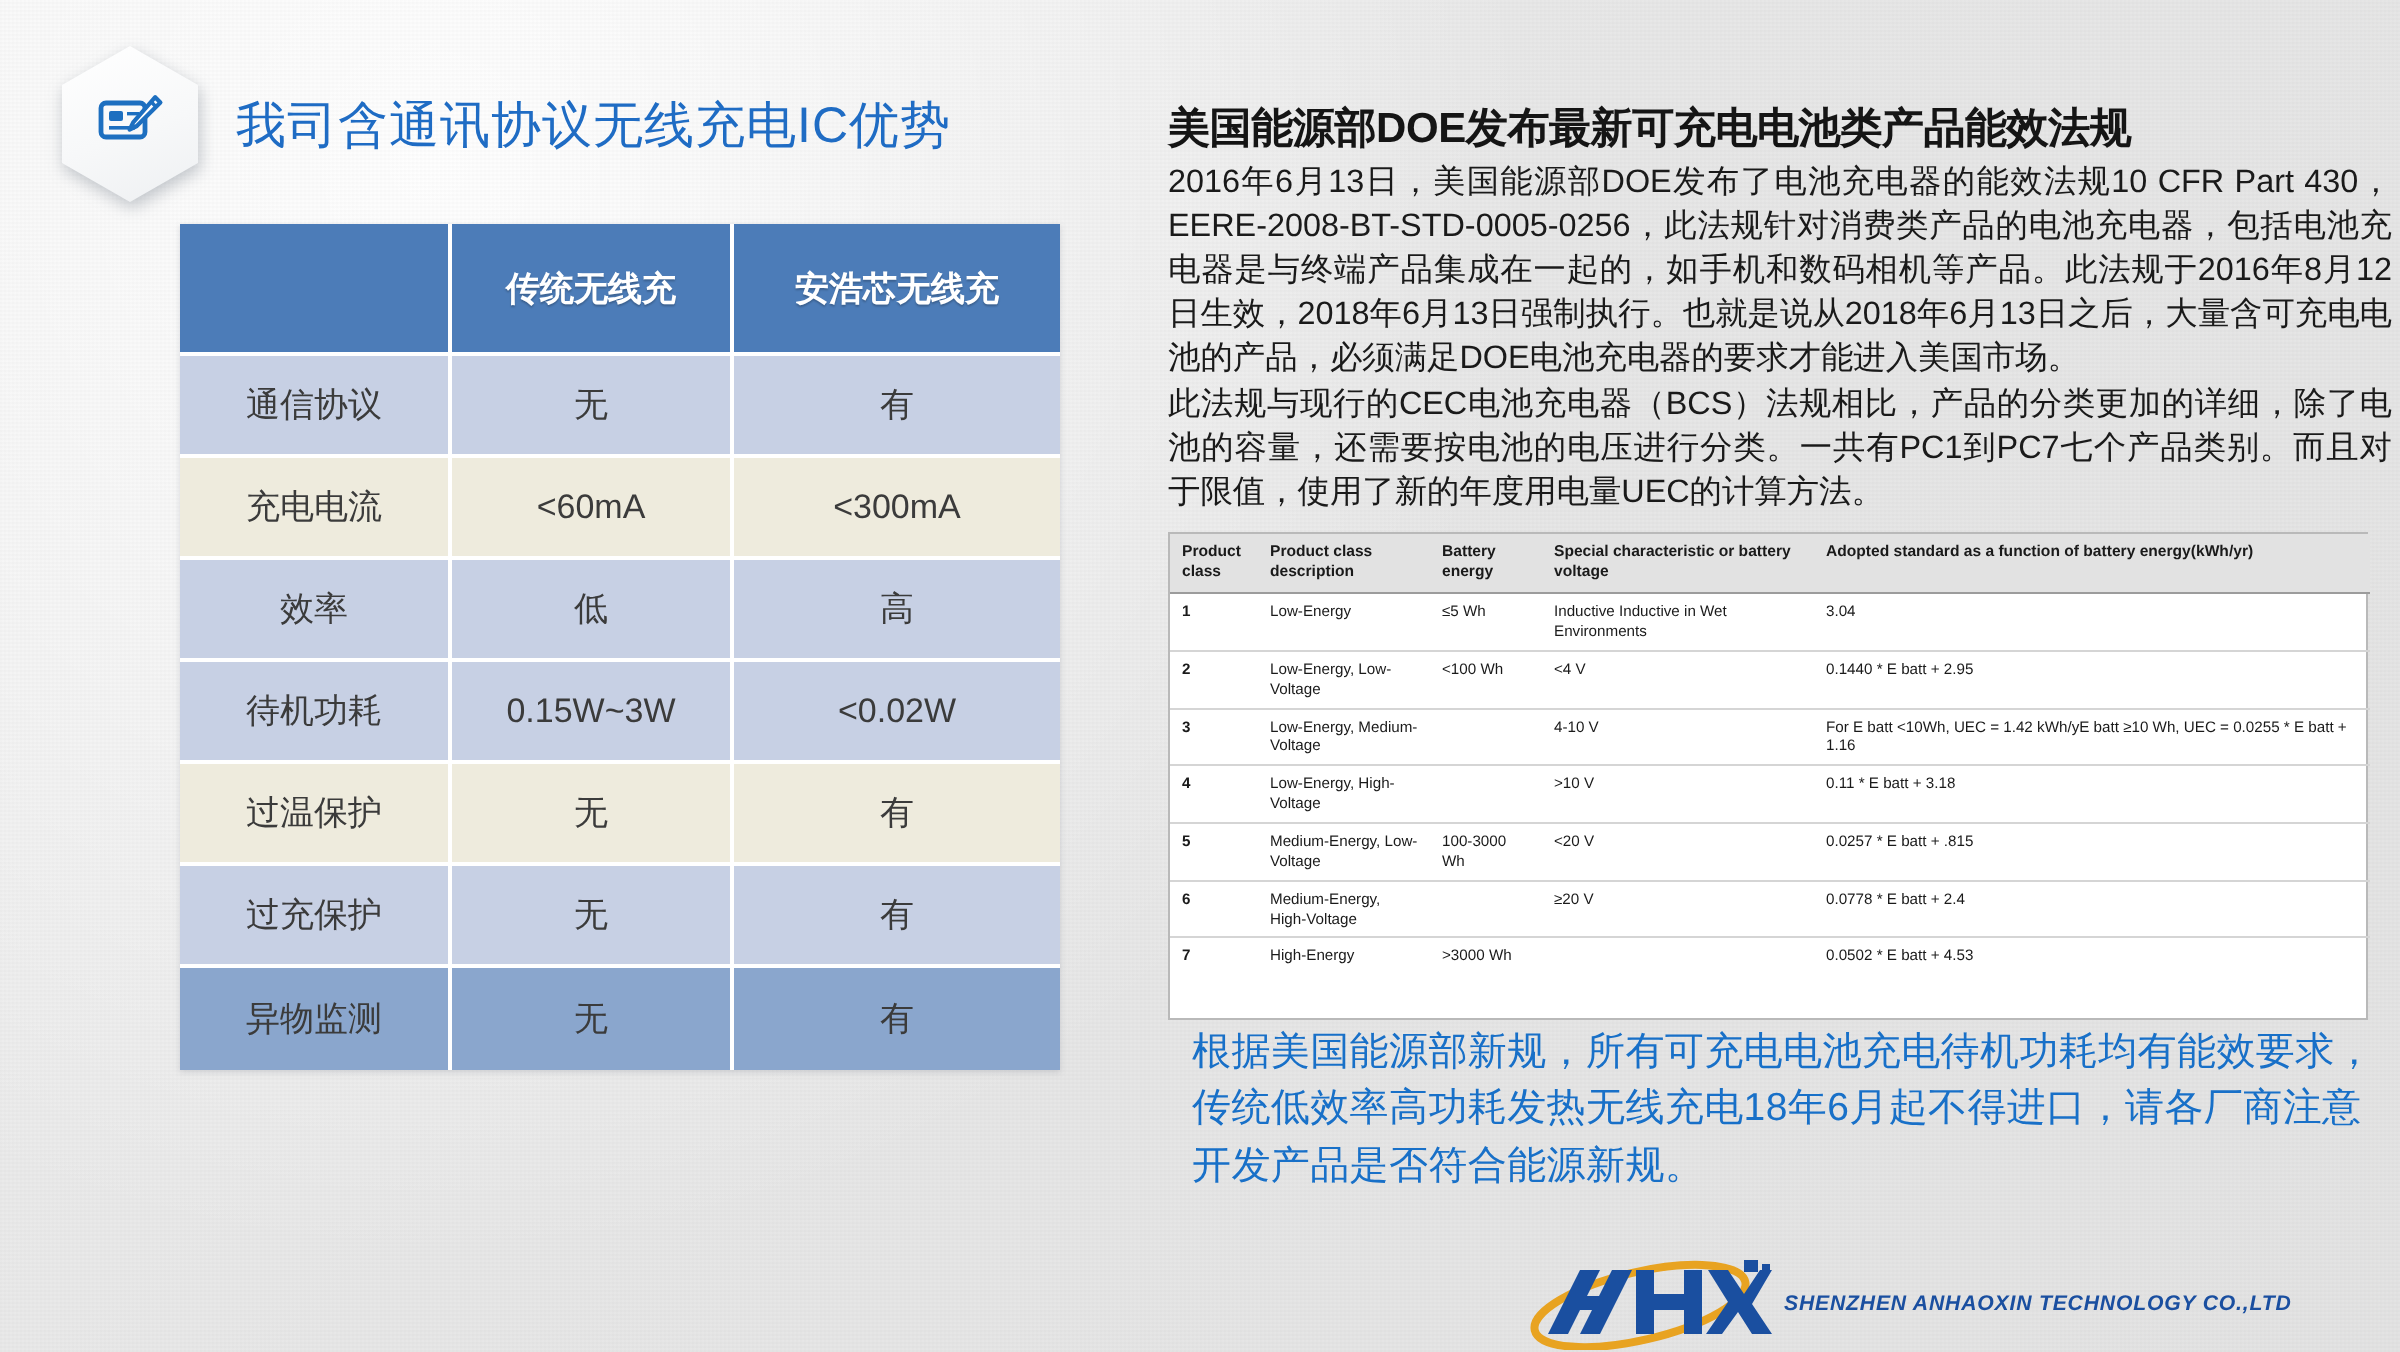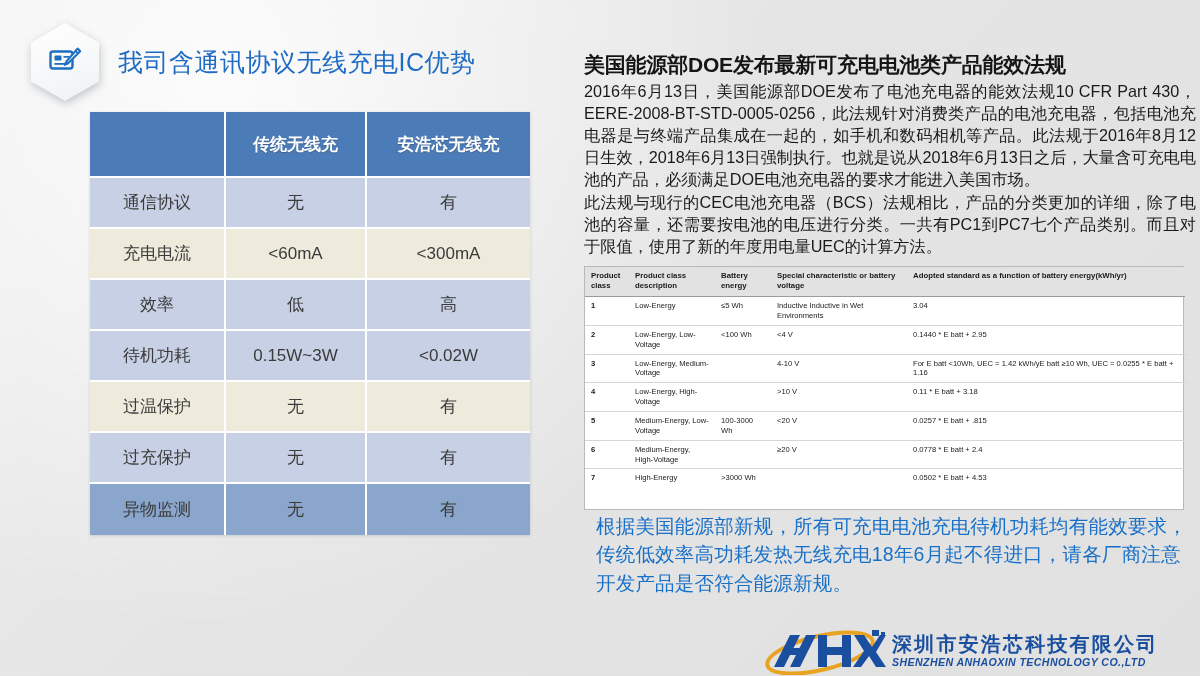--- a/index.html
+++ b/index.html
@@ -375,18 +375,17 @@
           <rect x="58" y="6" width="9" height="32"></rect>
           <rect x="82" y="6" width="9" height="32"></rect>
           <rect x="58" y="18" width="33" height="8"></rect>
           <path d="M94 6 L104 6 L112 18 L120 6 L126 6 L116 23 L126 38 L116 38 L109 27 L101 38 L93 38 L104 22 Z"></path>
         </g>
         <rect x="112" y="1" width="7" height="6" fill="#1a4fa0"></rect>
         <rect x="121" y="3" width="4" height="4" fill="#1a4fa0"></rect>
       </svg>
     </div>
     <div id="logo-text">
-      <div id="logo-cn">深圳市安浩芯科技有限公司</div>
       <div id="logo-en">SHENZHEN ANHAOXIN TECHNOLOGY CO.,LTD</div>
     </div>
   </div>
 
 </div>
 
 </body></html>

